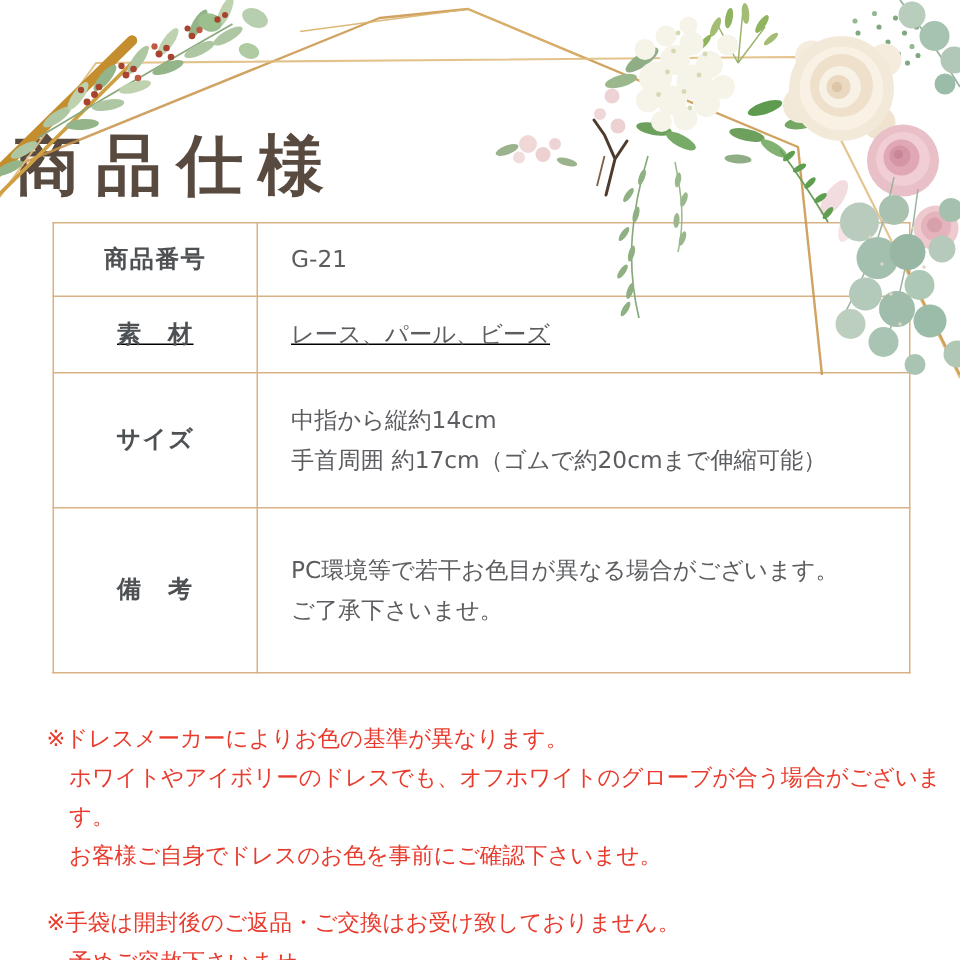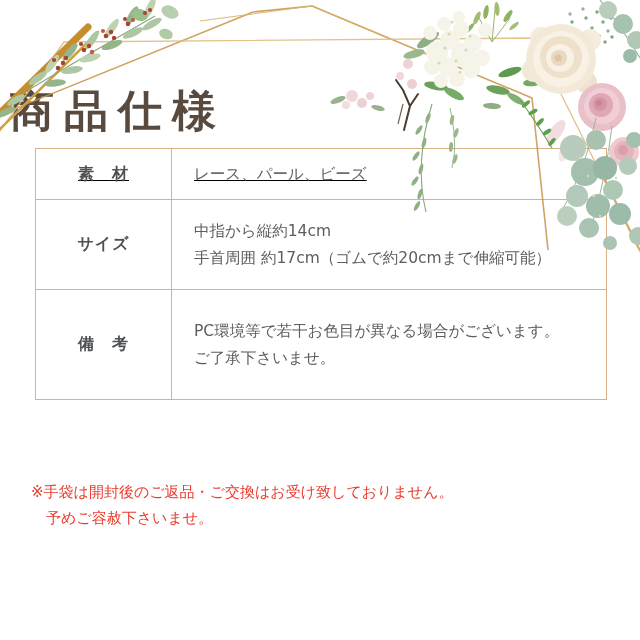--- a/index.html
+++ b/index.html
@@ -70,38 +70,45 @@
 <body>
 
 <h1 class="page-title">商品仕様</h1>
 
 <table class="spec-table">
   <colgroup>
       <col class="c-label">
       <col>
     </colgroup>
   <tbody>
+    <tr class="row-1">
+      <td class="label-cell">商品番号</td>
+      <td class="value-cell">G-21</td>
+    </tr>
     <tr class="row-2">
       <td class="label-cell">素　材</td>
       <td class="value-cell">レース、パール、ビーズ</td>
     </tr>
     <tr class="row-3">
       <td class="label-cell">サイズ</td>
       <td class="value-cell">中指から縦約14cm
 手首周囲 約17cm（ゴムで約20cmまで伸縮可能）</td>
     </tr>
     <tr class="row-4">
       <td class="label-cell">備　考</td>
       <td class="value-cell">PC環境等で若干お色目が異なる場合がございます。
 ご了承下さいませ。</td>
     </tr>
   </tbody>
 </table>
 
 <div class="notes">
+  <p class="note">※ドレスメーカーによりお色の基準が異なります。
+ホワイトやアイボリーのドレスでも、オフホワイトのグローブが合う場合がございます。
+お客様ご自身でドレスのお色を事前にご確認下さいませ。</p>
   <p class="note">※手袋は開封後のご返品・ご交換はお受け致しておりません。
 予めご容赦下さいませ。</p>
 </div>
 
 <svg class="deco-svg" viewBox="0 0 640 260" aria-hidden="true">
 
   <g>
     <path class="gl" d="M-8 118 L253 12 L312 6 L532 98 L548 250"></path>
     <path class="gl-light" d="M-8 142 L64 42 L533 38 L640 252"></path>
     <path class="gl-thin" d="M200 21 L312 6 L390 39"></path>

